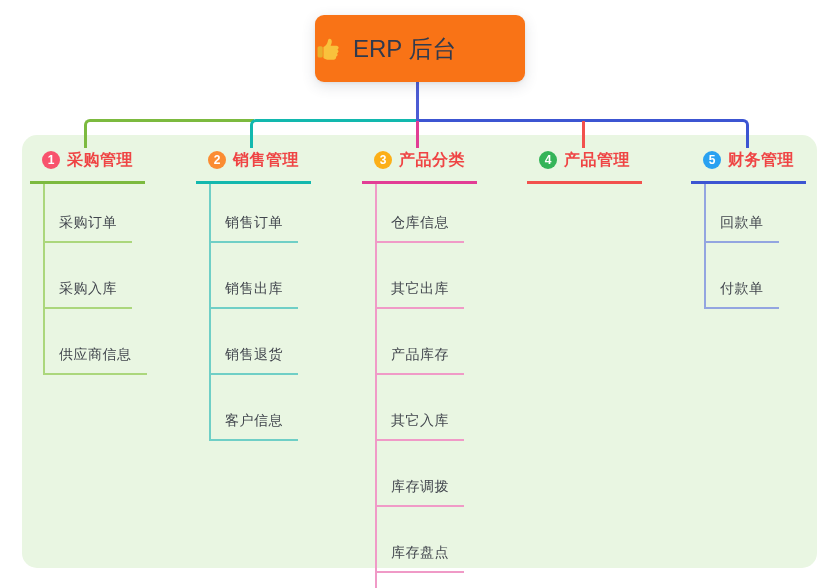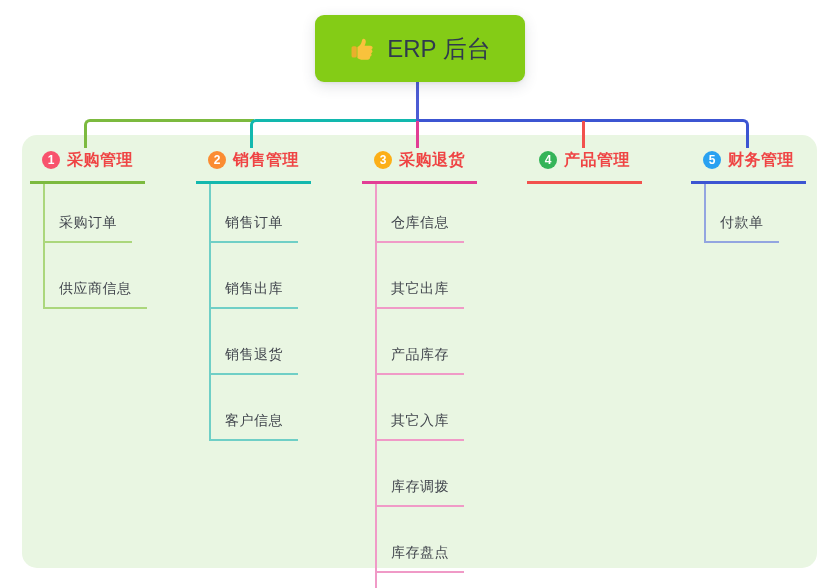--- a/index.html
+++ b/index.html
@@ -5,22 +5,22 @@
   html,body{margin:0;padding:0;background:#fff;}
   .stage{
     position:relative;width:839px;height:588px;overflow:hidden;background:#fff;
     font-family:"Liberation Sans","DejaVu Sans",sans-serif;
   }
   .panel{
     position:absolute;left:22px;top:135px;width:795px;height:433px;
     border-radius:15px;background:var(--panel,#e9f6e2);
   }
   .root-card{
-    position:absolute;left:315px;top:15px;width:210px;height:67px;background:#84cc16;
-    border-radius:9px;display:flex;align-items:center;justify-content:center;gap:11px;
+    position:absolute;left:315px;top:15px;width:210px;height:67px;background:#f97316;
+    border-radius:9px;display:flex;align-items:center;justify-content:flex-start;gap:11px;
     box-shadow:0 4px 14px rgba(60,70,90,.16),0 1px 3px rgba(0,0,0,.06);
   }
   .root-title{font-size:24px;font-weight:500;color:#2f3a4e;white-space:nowrap;}
   .conn{position:absolute;box-sizing:border-box;}
   .conn.l-left{border-left:3px solid var(--c);border-top:3px solid var(--c);border-top-left-radius:6px;}
   .conn.l-right{border-right:3px solid var(--c);border-top:3px solid var(--c);border-top-right-radius:6px;}
   .conn.v{width:3px;background:var(--c);}
   .branch{position:absolute;top:148px;}
   .btitle{
     display:flex;align-items:center;gap:7px;height:24px;width:fit-content;
@@ -65,20 +65,23 @@
   <div class="branch" style="left: 30px; --c: #7cba3f; --cl: #abd77c; --badge: #f8536d;">
     <div class="btitle">
       <span class="badge">1</span>
       <span class="btext">采购管理</span>
     </div>
     <div class="children">
       <div class="row">
           <span>采购订单</span>
         </div>
       <div class="row">
+          <span>采购入库</span>
+        </div>
+      <div class="row">
           <span>供应商信息</span>
         </div>
     </div>
   </div>
 
   <div class="branch" style="left: 196px; --c: #12b8ae; --cl: #6fcfc6; --badge: #fb8c32;">
     <div class="btitle">
       <span class="badge">2</span>
       <span class="btext">销售管理</span>
     </div>
@@ -94,21 +97,21 @@
         </div>
       <div class="row">
           <span>客户信息</span>
         </div>
     </div>
   </div>
 
   <div class="branch" style="left: 362px; --c: #e23d95; --cl: #f09ac7; --badge: #fcaf17;">
     <div class="btitle">
       <span class="badge">3</span>
-      <span class="btext">采购退货</span>
+      <span class="btext">产品分类</span>
     </div>
     <div class="children">
       <div class="row">
           <span>仓库信息</span>
         </div>
       <div class="row">
           <span>其它出库</span>
         </div>
       <div class="row">
           <span>产品库存</span>
@@ -133,18 +136,21 @@
     </div>
   </div>
 
   <div class="branch" style="left: 691px; --c: #3c55d2; --cl: #93a5e0; --badge: #29a1f1;">
     <div class="btitle">
       <span class="badge">5</span>
       <span class="btext">财务管理</span>
     </div>
     <div class="children">
       <div class="row">
+          <span>回款单</span>
+        </div>
+      <div class="row">
           <span>付款单</span>
         </div>
     </div>
   </div>
 
 </div>
 
 </body></html>

